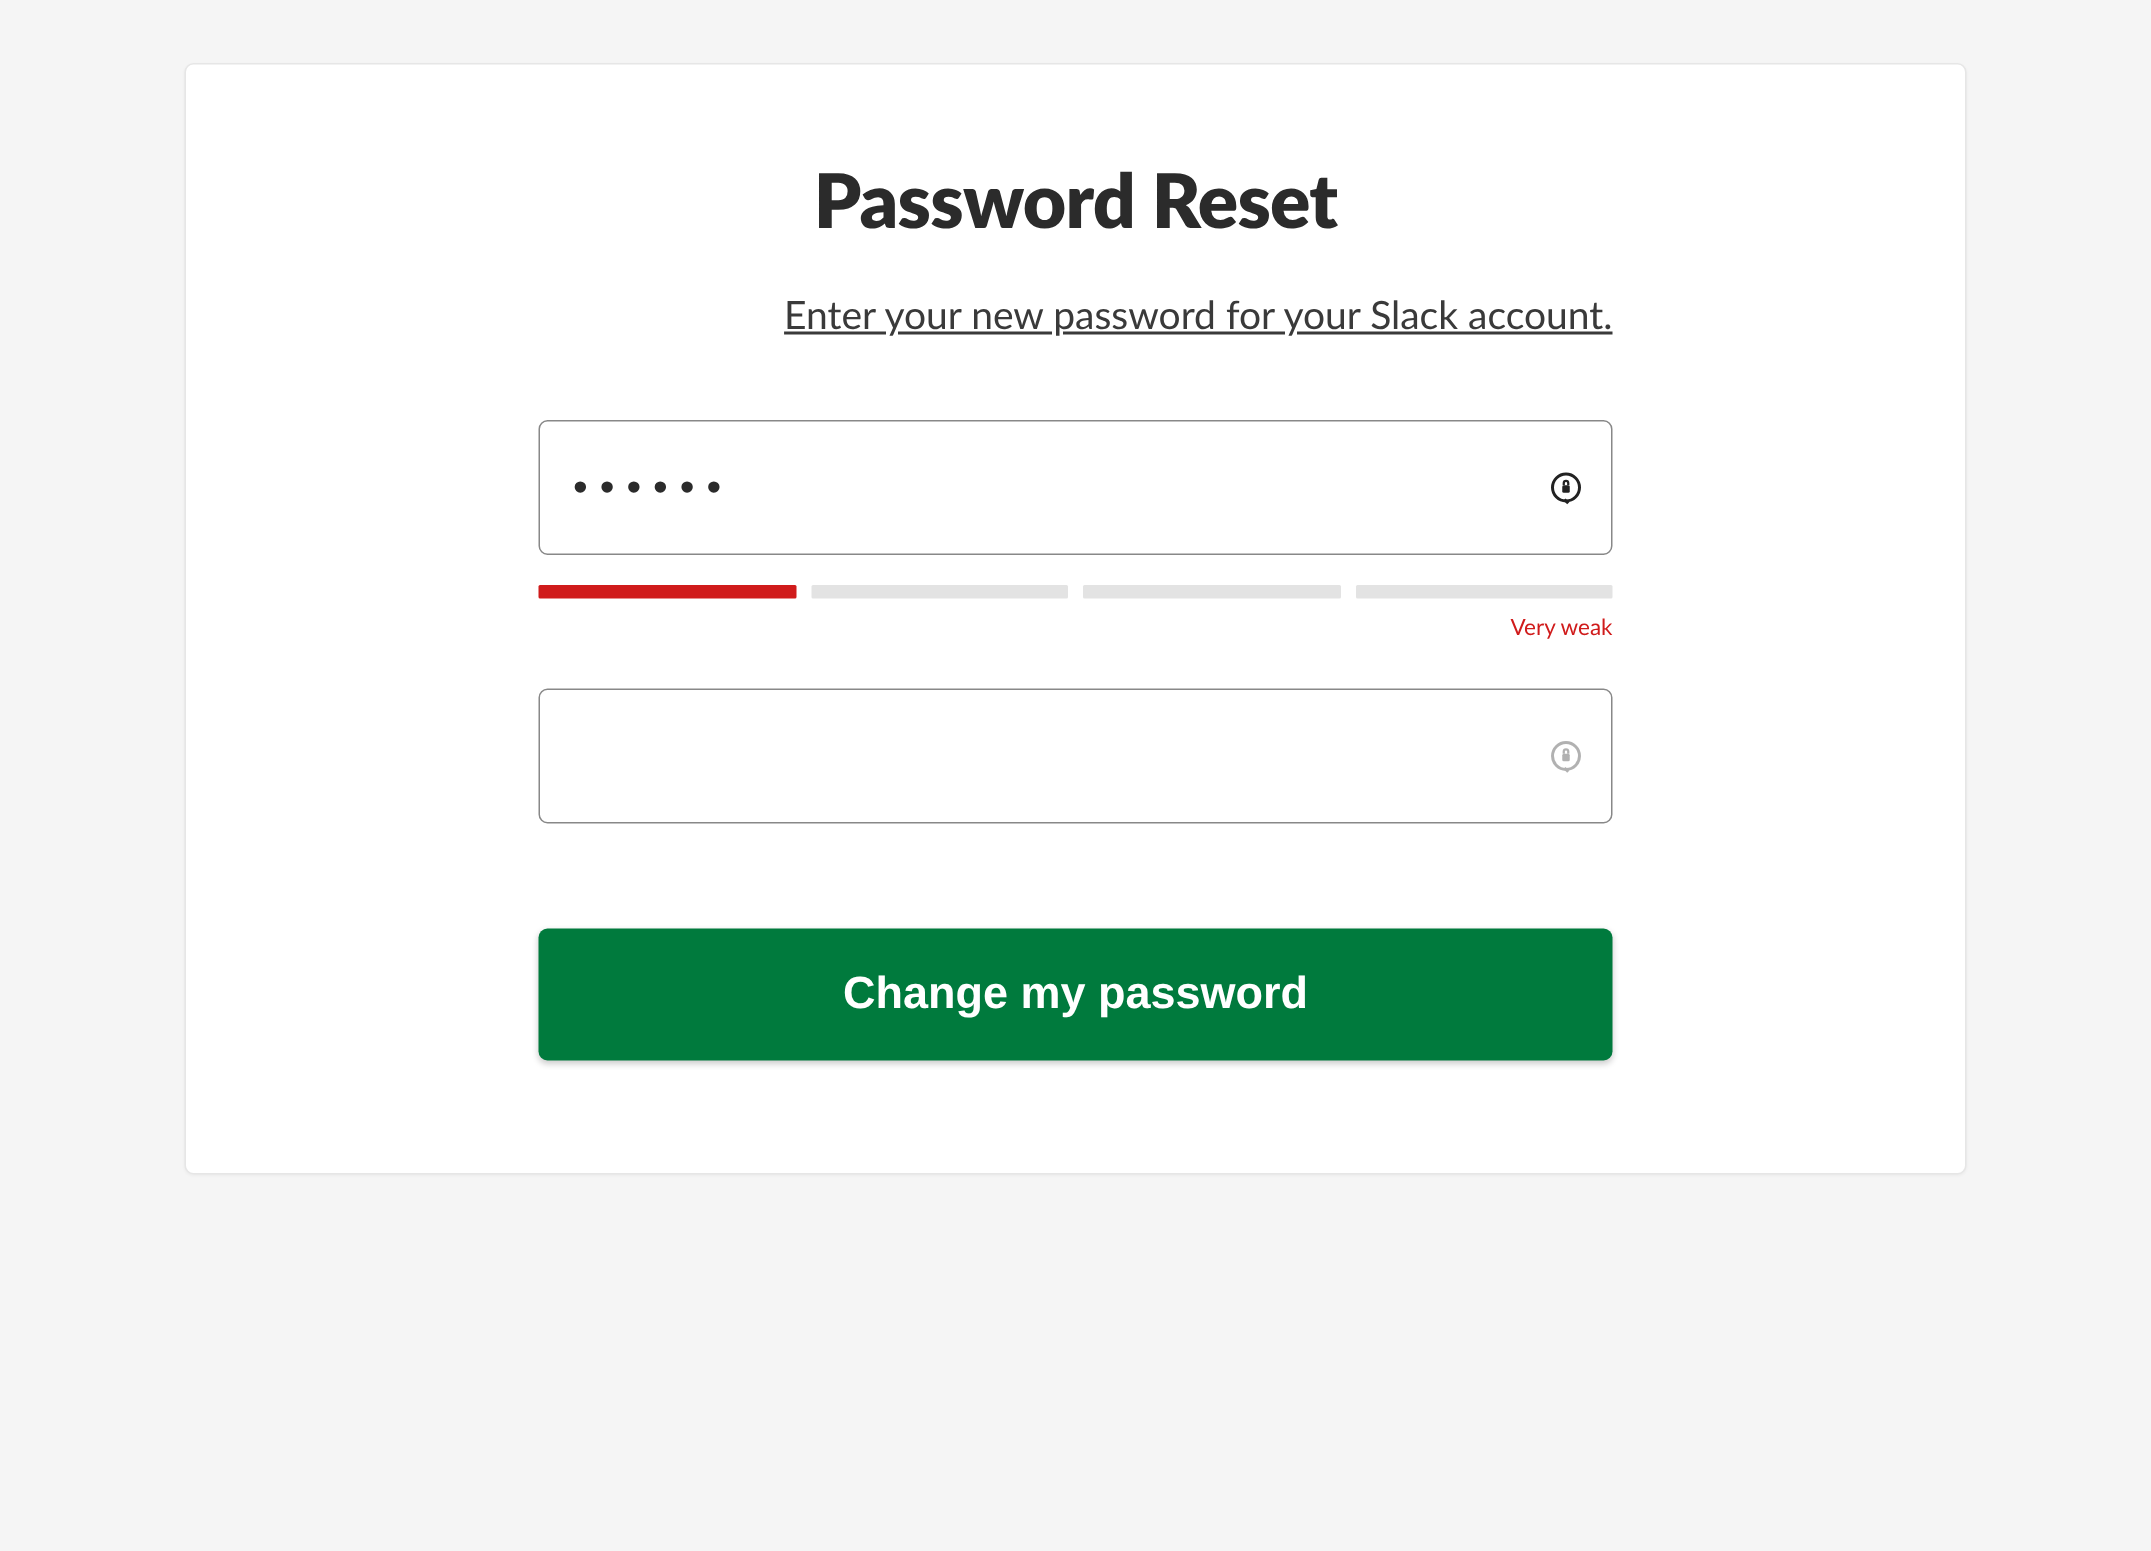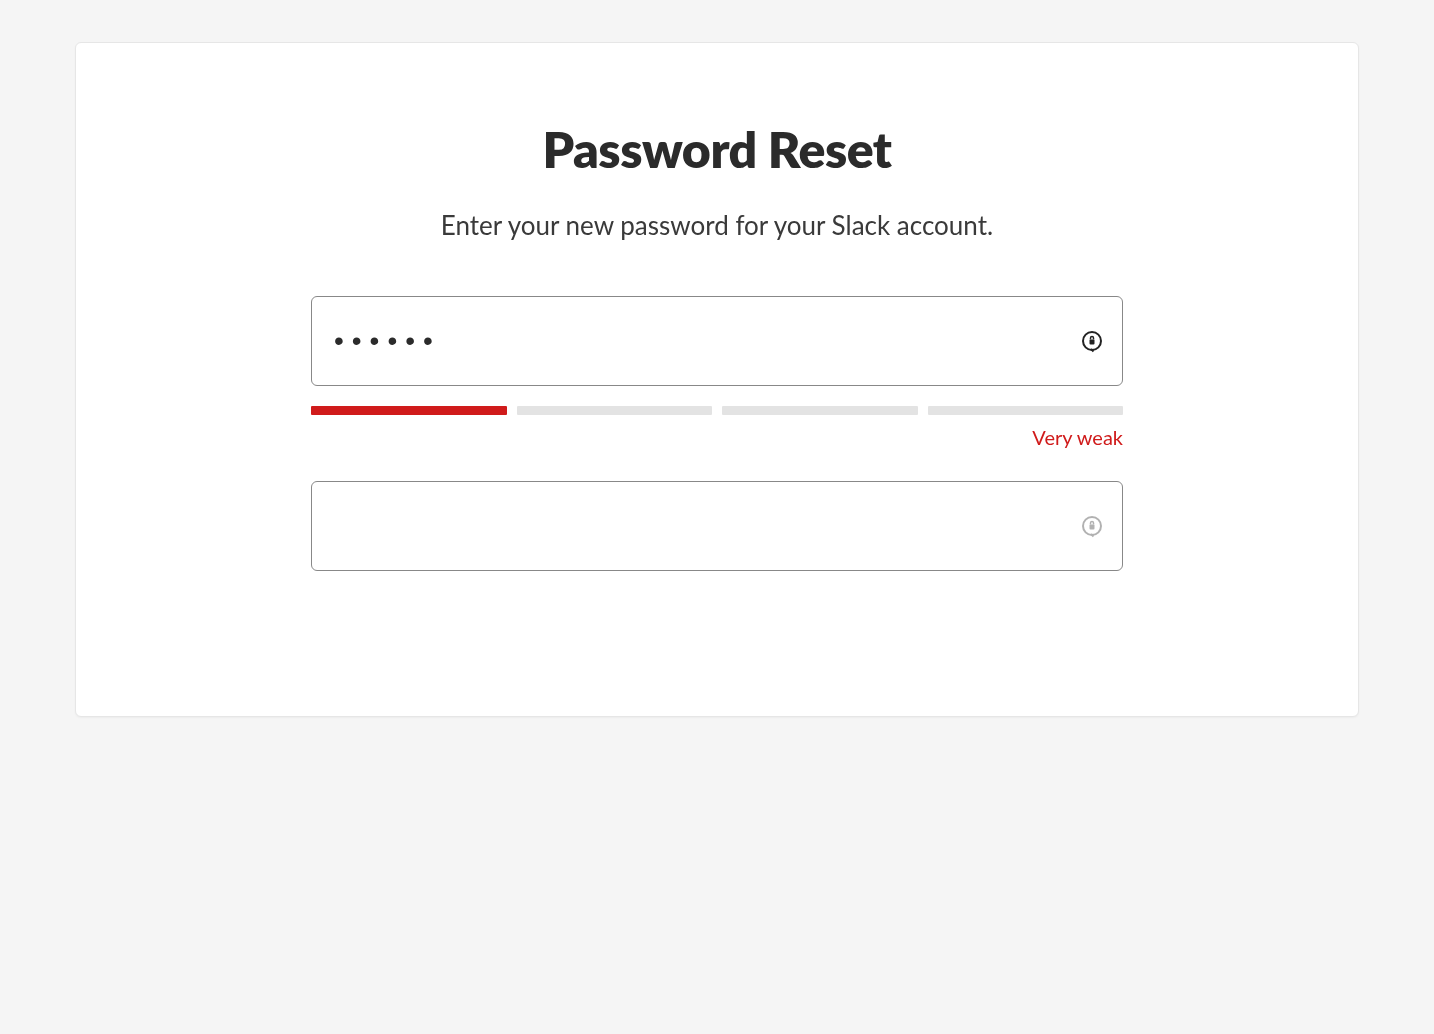--- a/index.html
+++ b/index.html
@@ -4,41 +4,42 @@
   <style>
     * { box-sizing: border-box; margin: 0; padding: 0; }
     body {
       background: #f5f5f5;
       font-family: -apple-system, BlinkMacSystemFont, "Segoe UI", "Lato", "Helvetica Neue", Arial, sans-serif;
       width: 1434px;
       height: 1034px;
       padding-top: 42px;
     }
     .card {
-      width: 1284px;
+      width: 1188px;
       margin: 0 auto;
       background: #fff;
       border: 1px solid #e6e6e6;
       border-radius: 6px;
       box-shadow: 0 1px 2px rgba(0,0,0,0.04);
-      padding: 76px 235px 75px;
+      padding: 60px 235px 75px;
     }
     .title {
       text-align: center;
       font-size: 50px;
       font-weight: 800;
       color: #2b2b2b;
       letter-spacing: -0.5px;
       margin-bottom: 30px;
     }
     .subtitle {
-      text-align: center;
+      text-align: right;
       font-size: 26px;
       color: #3a3a3a;
       margin-bottom: 55px;
+      text-decoration: underline;
     }
     .form-group { margin-bottom: 32px; }
     .form-group.confirm-group { margin-bottom: 70px; margin-top: 12px; }
     .label {
       display: block;
       font-size: 25px;
       font-weight: 700;
       color: #2b2b2b;
       margin-bottom: 14px;
     }
@@ -76,21 +77,21 @@
     }
     .bar {
       flex: 1;
       height: 9px;
       background: #e3e3e3;
       border-radius: 1px;
     }
     .bar.active { background: #d01b1b; }
     .strength-text {
       text-align: right;
-      font-size: 20px;
+      font-size: 15px;
       color: #d01b1b;
       margin-top: 4px;
     }
     .submit-btn {
       display: block;
       width: 100%;
       height: 88px;
       background: #007a3d;
       border: none;
       border-radius: 6px;
@@ -136,13 +137,14 @@
         <svg viewBox="0 0 24 24" width="24" height="24" fill="none" stroke="#555" stroke-width="2">
           <circle cx="12" cy="12" r="9"></circle>
           <rect x="9.5" y="10.5" width="5" height="5" rx="1" fill="#555" stroke="none"></rect>
           <path d="M10.5 10.5 v-1.5 a1.5 1.5 0 0 1 3 0 v1.5" stroke="#555" fill="none" stroke-width="1.5"></path>
           <path d="M12 21 l2.5 2.5" stroke="#555" stroke-width="2" transform="translate(-1,-1)"></path>
         </svg>
       </span>
     </div>
   </div>
 
+  <button class="submit-btn">Change my password</button>
 </div>
 
 </body></html>

